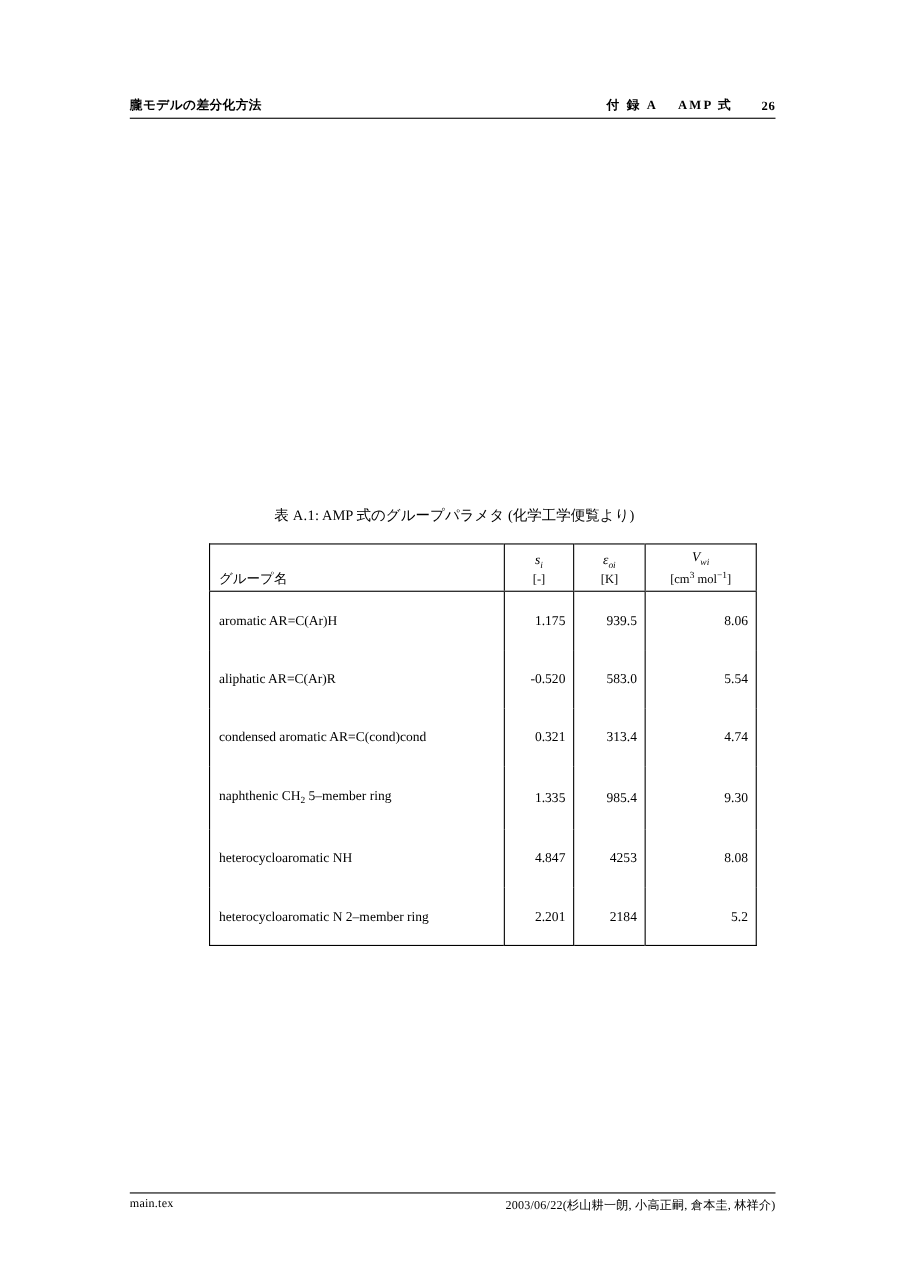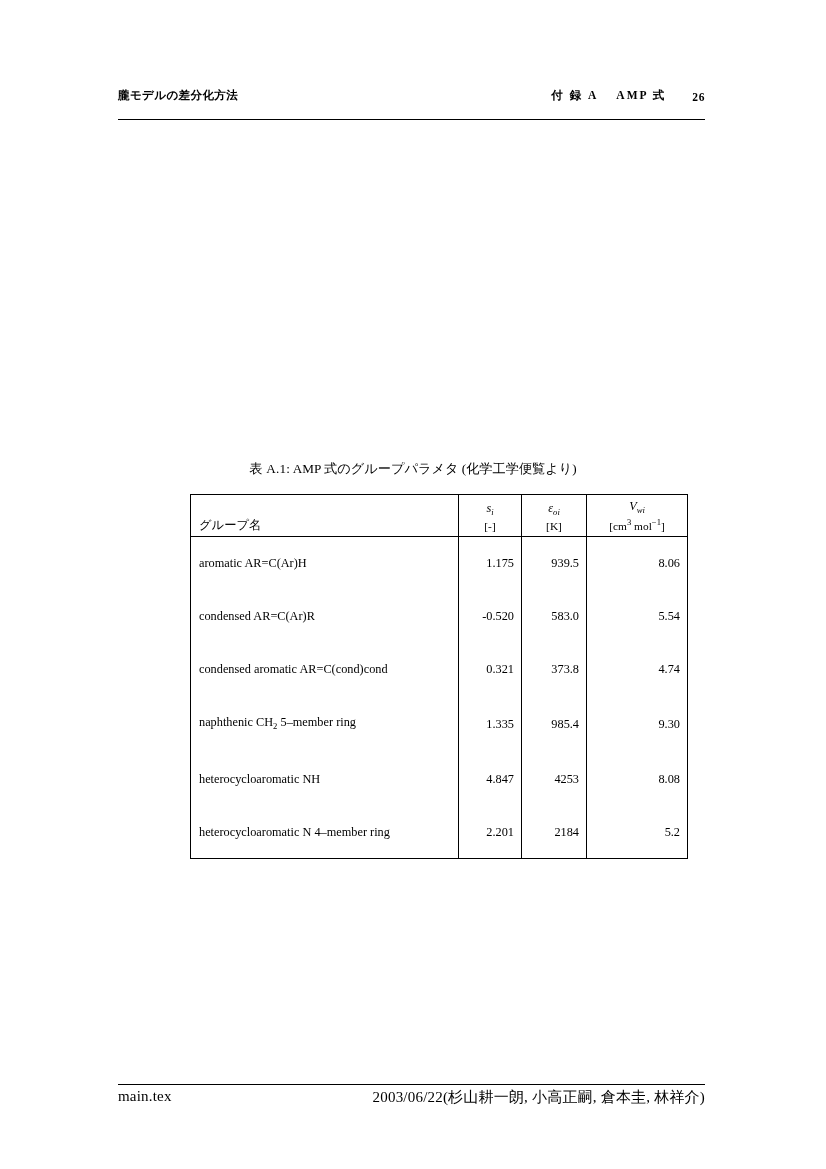--- a/index.html
+++ b/index.html
@@ -25,21 +25,21 @@
   
   .header {
     position: absolute;
     left: 118px;
     top: 88px;
     width: 587px;
     display: flex;
     align-items: flex-end;
     justify-content: space-between;
     font-size: 11.5px;
-    padding-bottom: 16px;
+    padding-bottom: 4px;
     border-bottom: 1.1px solid #000;
     font-weight: bold;
   }
   .header-left {
     letter-spacing: 0.4px;
   }
   .header-right {
     display: flex;
     align-items: flex-end;
     gap: 18px;
@@ -134,21 +134,21 @@
   
   .footer {
     position: absolute;
     left: 118px;
     top: 1084px;
     width: 587px;
     border-top: 1.1px solid #000;
     padding-top: 3px;
     display: flex;
     justify-content: space-between;
-    font-size: 15px;
+    font-size: 11px;
   }
   .footer .left { letter-spacing: 0.2px; }
   .footer .right { letter-spacing: 0.2px; }
 </style>
 </head>
 <body>
 
 <div class="page">
 
   <div class="header">
@@ -187,45 +187,45 @@
         </tr>
       </thead>
       <tbody>
         <tr>
           <td class="name">aromatic AR=C(Ar)H</td>
           <td class="num vline">1.175</td>
           <td class="num vline">939.5</td>
           <td class="num vline">8.06</td>
         </tr>
         <tr>
-          <td class="name">condensed AR=C(Ar)R</td>
+          <td class="name">aliphatic AR=C(Ar)R</td>
           <td class="num vline">-0.520</td>
           <td class="num vline">583.0</td>
           <td class="num vline">5.54</td>
         </tr>
         <tr>
           <td class="name">condensed aromatic AR=C(cond)cond</td>
           <td class="num vline">0.321</td>
-          <td class="num vline">373.8</td>
+          <td class="num vline">313.4</td>
           <td class="num vline">4.74</td>
         </tr>
         <tr>
           <td class="name">naphthenic CH<span class="sub-n">2</span> 5–member ring</td>
           <td class="num vline">1.335</td>
           <td class="num vline">985.4</td>
           <td class="num vline">9.30</td>
         </tr>
         <tr>
           <td class="name">heterocycloaromatic NH</td>
           <td class="num vline">4.847</td>
           <td class="num vline">4253</td>
           <td class="num vline">8.08</td>
         </tr>
         <tr>
-          <td class="name">heterocycloaromatic N 4–member ring</td>
+          <td class="name">heterocycloaromatic N 2–member ring</td>
           <td class="num vline">2.201</td>
           <td class="num vline">2184</td>
           <td class="num vline">5.2</td>
         </tr>
       </tbody>
     </table>
   </div>
 
   <div class="footer">
     <div class="left">main.tex</div>

